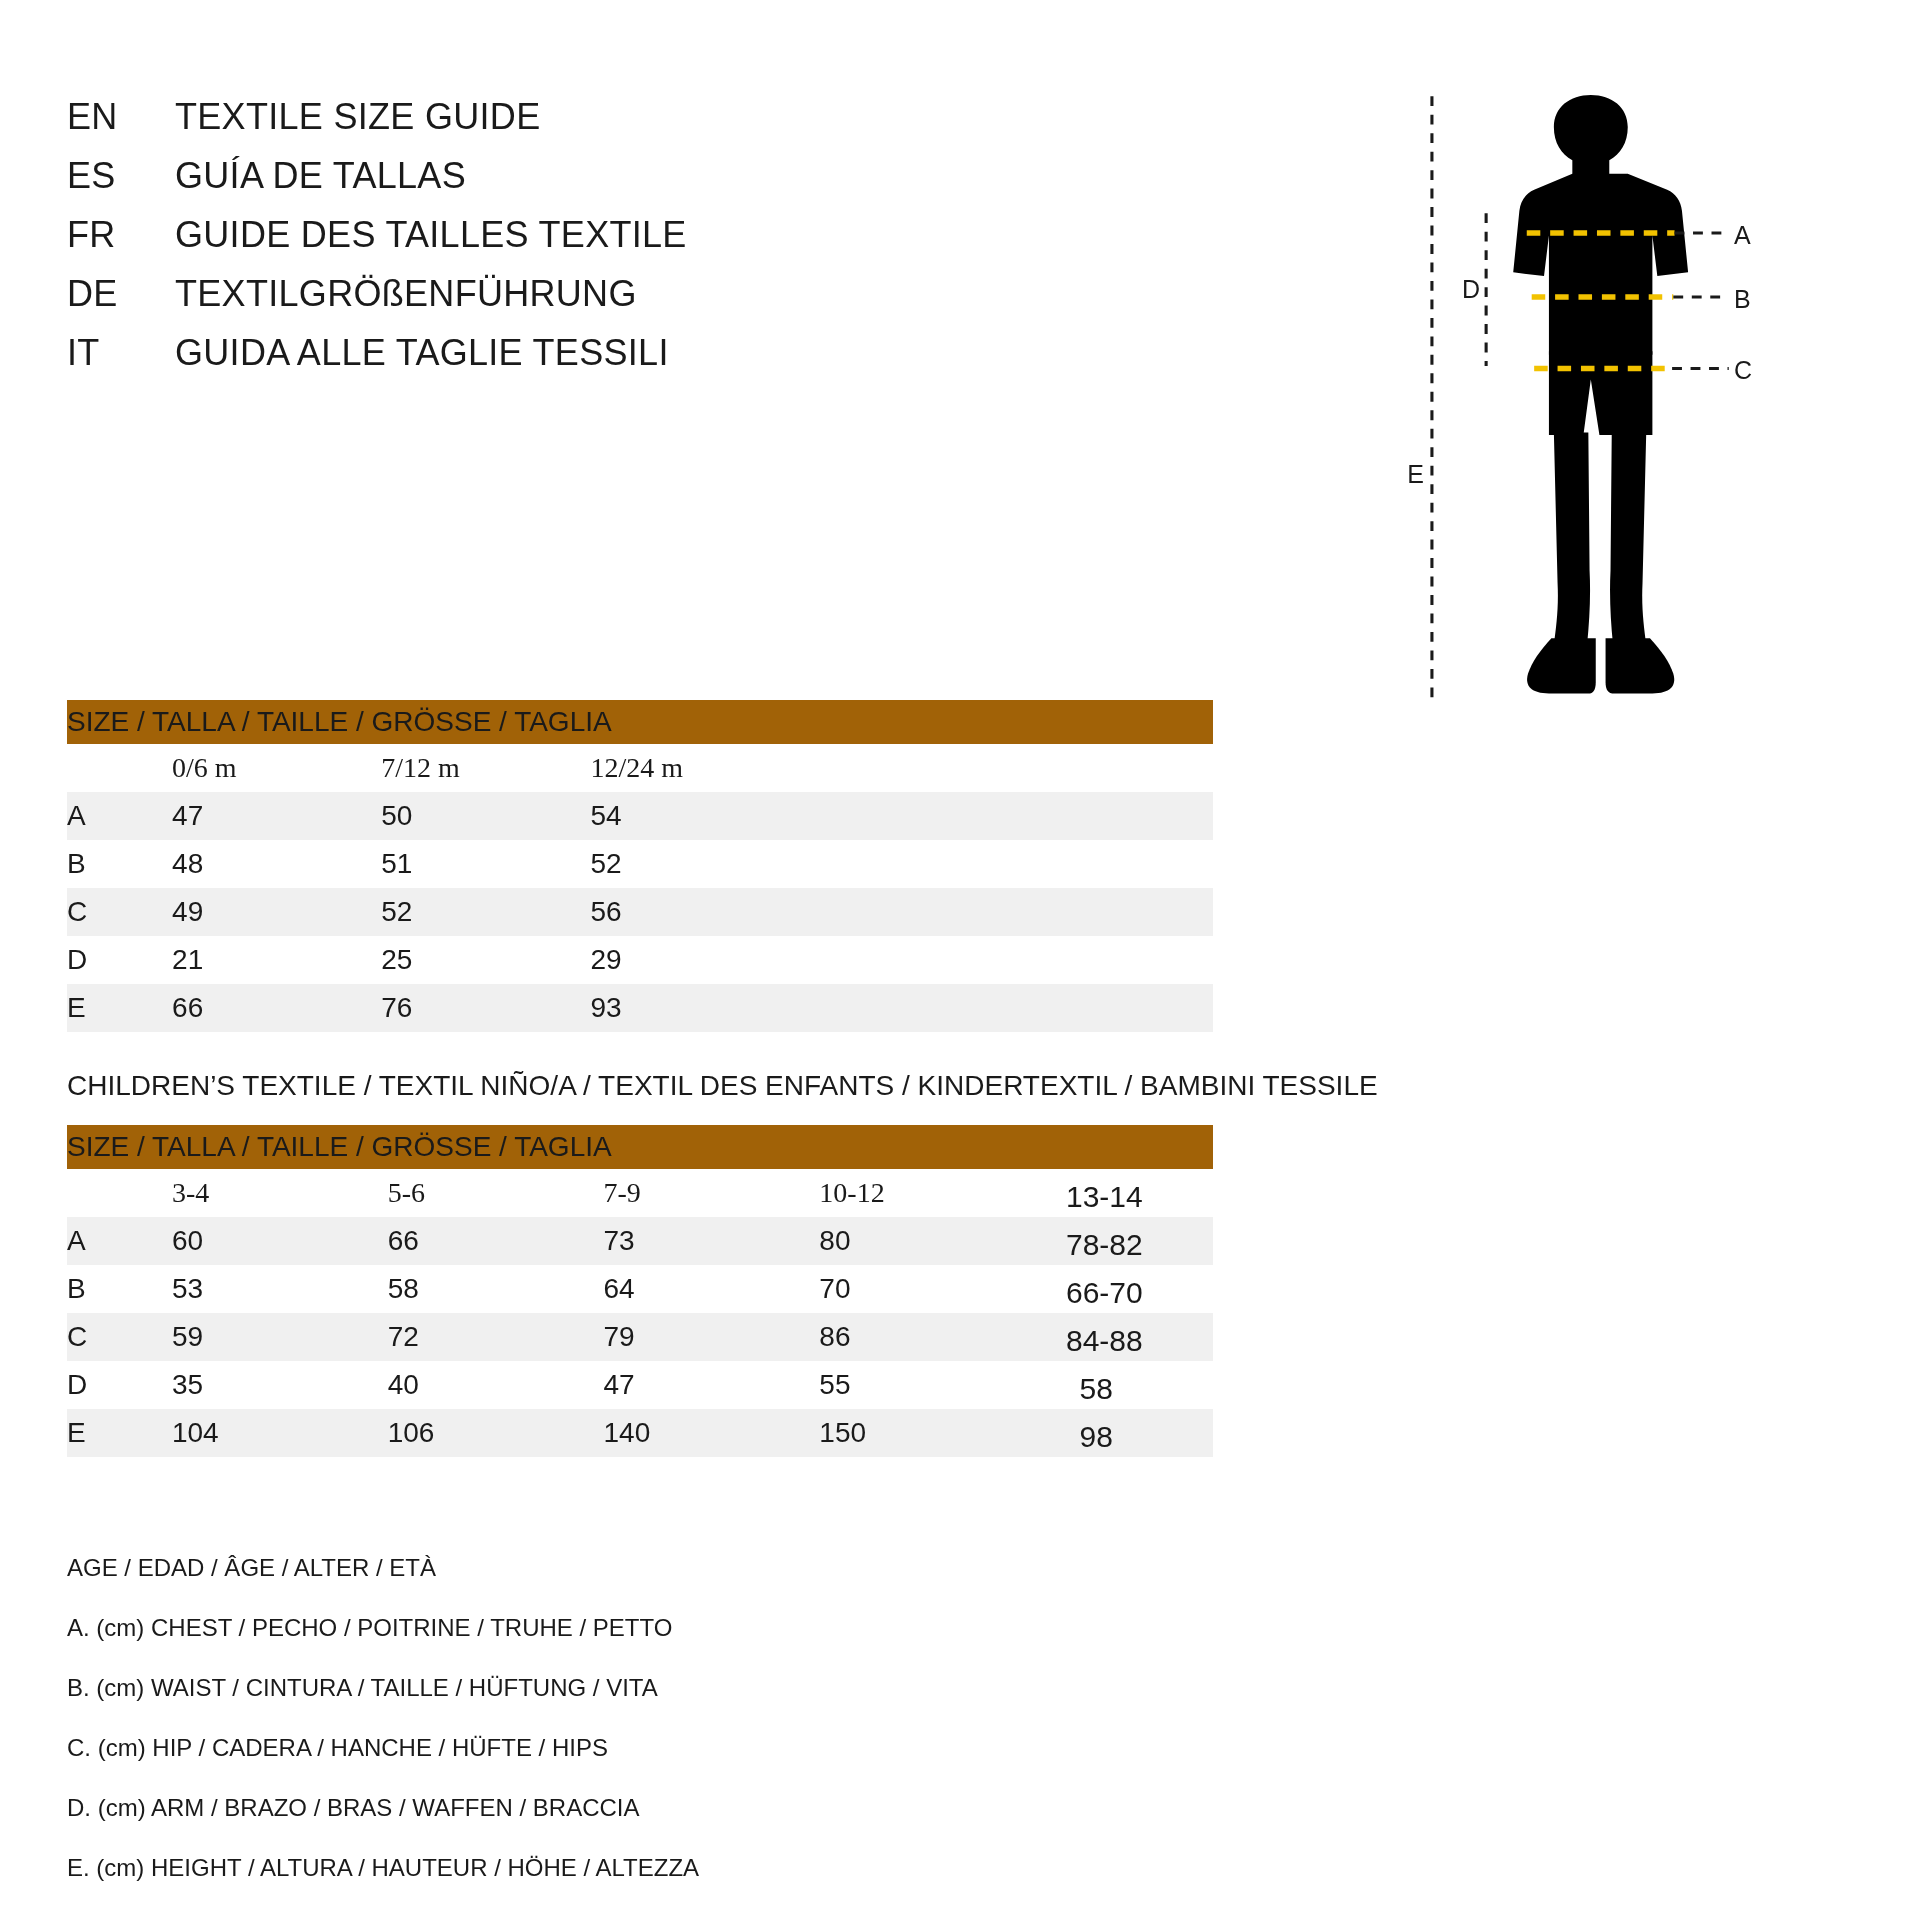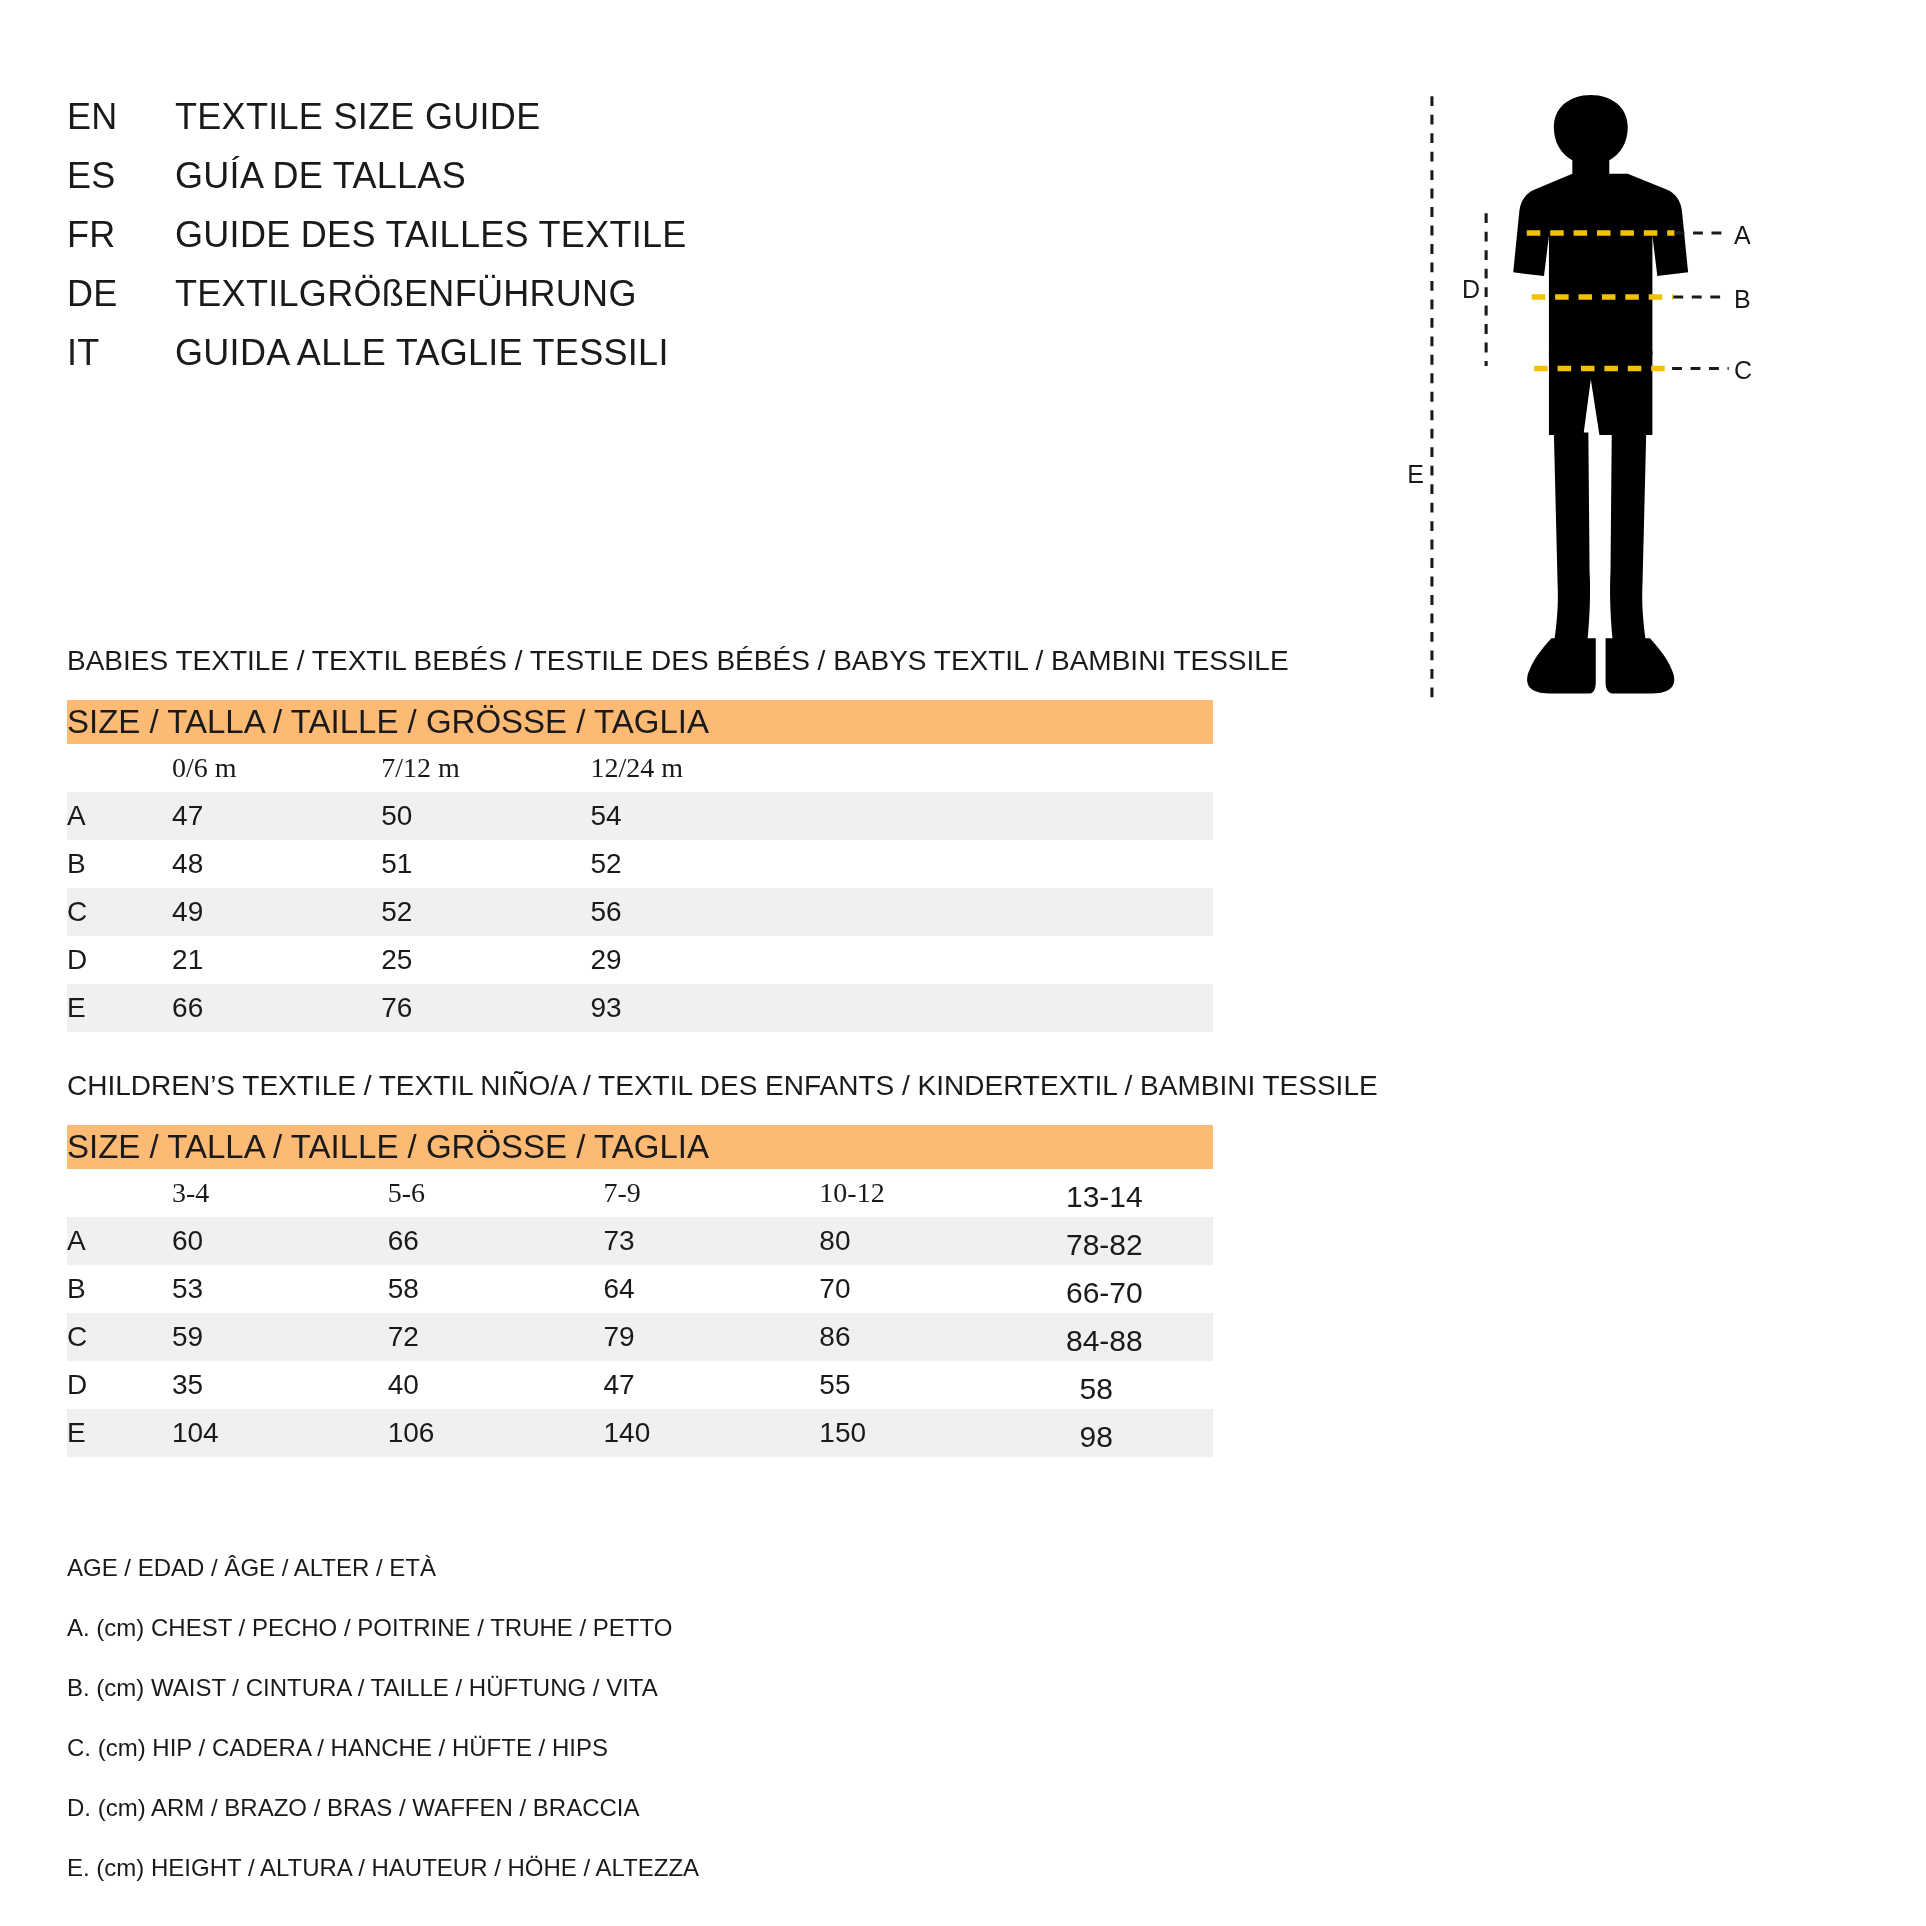--- a/index.html
+++ b/index.html
@@ -77,23 +77,23 @@
     font-size: 28px;
     color: #1a1a1a;
   }
   table.size-table td, table.size-table th {
     padding: 0;
     font-weight: normal;
     text-align: left;
     vertical-align: middle;
   }
   .tbl-header-row td {
-    background: #fdba74;
+    background: #a16207;
     height: 44px;
-    font-size: 33px;
+    font-size: 28px;
     padding-left: 8.6px;
   }
   .row-light td { background: #f0f0f0; }
   .row-white td { background: #ffffff; }
   .row-head td  { background: #ffffff; font-family: Liberation Serif, serif; }
 
   .c-label {
     padding-left: 8.6px;
   }
 
@@ -218,21 +218,20 @@
       <line x1="34" y1="10" x2="34" y2="1000" stroke="#1a1a1a" stroke-width="5" stroke-dasharray="16 14"></line>
     </svg>
 
     <div class="fig-letter" style="left:323px; top:131px;">A</div>
     <div class="fig-letter" style="left:323px; top:195px;">B</div>
     <div class="fig-letter" style="left:323px; top:266px;">C</div>
     <div class="fig-letter" style="left:51px; top:185px;">D</div>
     <div class="fig-letter" style="left:-3.7px; top:370px;">E</div>
   </div>
 
-  <div class="section-heading" style="left:67px; top:635px;">BABIES TEXTILE / TEXTIL BEBÉS / TESTILE DES BÉBÉS / BABYS TEXTIL / BAMBINI TESSILE</div>
 
   <table class="size-table" style="left:67px; top:690px; width:1146px;">
     <colgroup>
       <col style="width:105px">
       <col style="width:209px">
       <col style="width:209px">
       <col style="width:622px">
     </colgroup>
     <tbody>
       <tr class="tbl-header-row">

